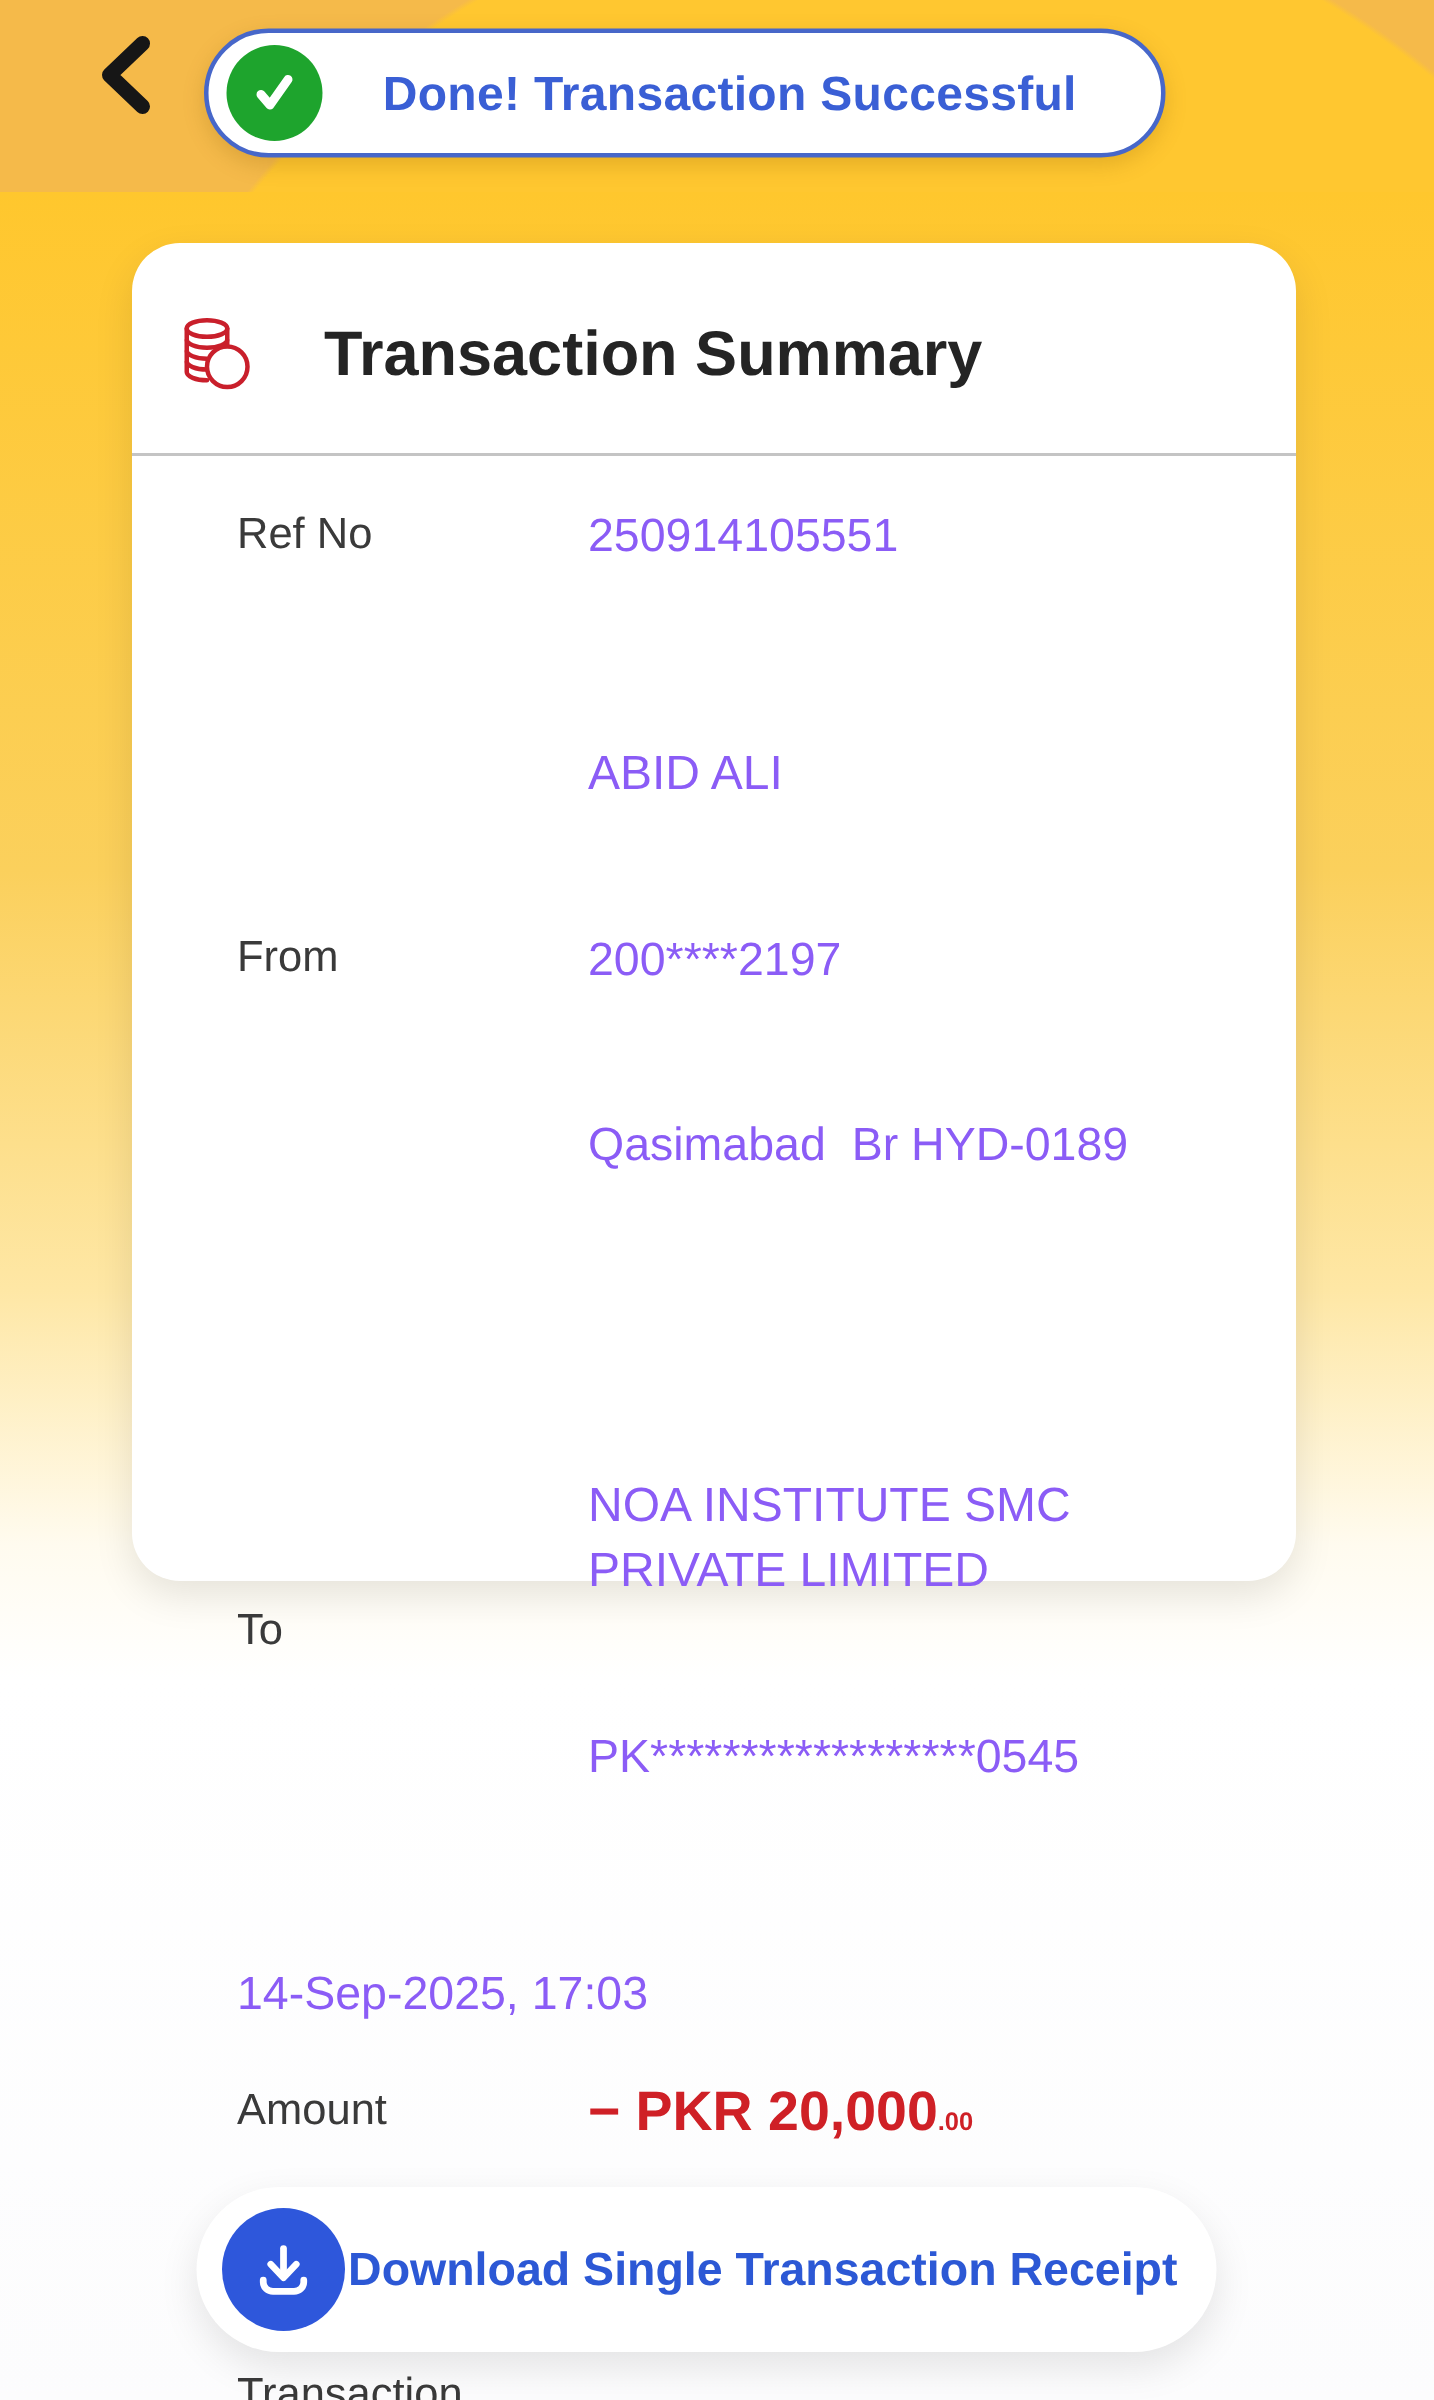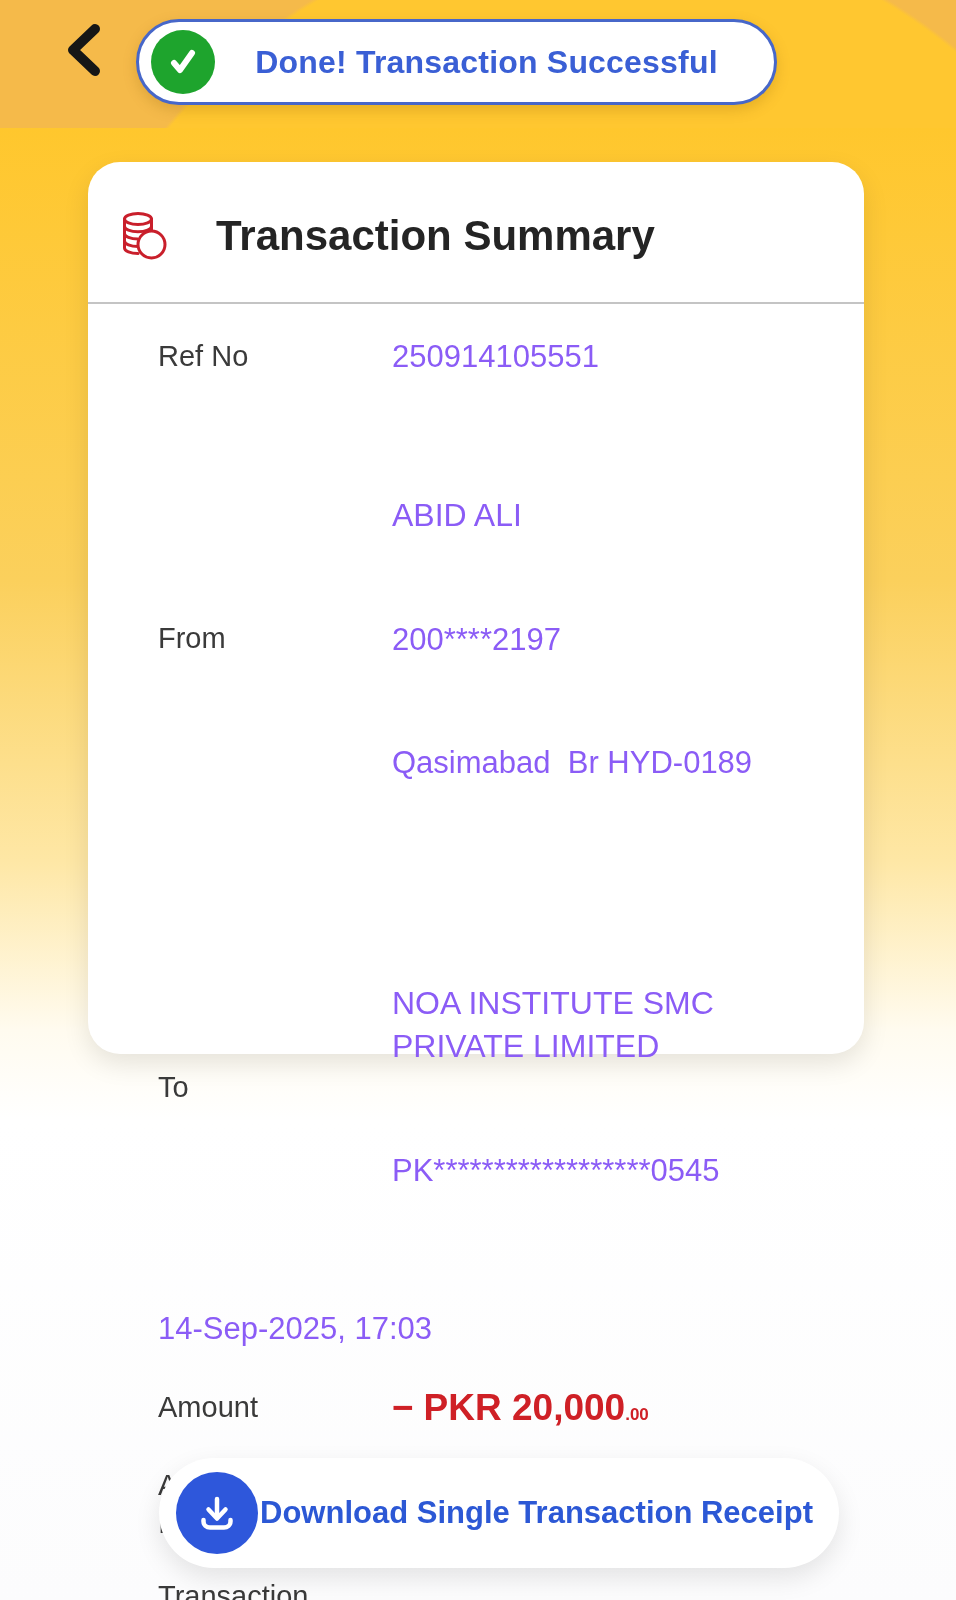--- a/index.html
+++ b/index.html
@@ -63,21 +63,21 @@
   .value {
     flex:1; font-size:31px; color:#8b5cf6; line-height:1.33; white-space:pre-wrap;
   }
   .value .name { font-weight:400; font-size:32px; }
   .amount-value { color:#CF2026; font-weight:700; font-size:37px; display:flex; align-items:baseline; }
   .amount-value .sign { margin-right:10px; font-weight:700; }
   .amount-value .cents { font-size:17px; }
 
   
   .download-btn {
-    position:absolute; left:159px; top:1458px; width:680px; height:110px;
+    position:absolute; left:131px; top:1458px; width:680px; height:110px;
     background:#FFFFFF; border:none; border-radius:55px; cursor:pointer;
     display:flex; align-items:center;
     box-shadow:0 10px 26px rgba(0,0,0,.10);
   }
   .dl-circle {
     width:82px; height:82px; margin-left:17px; flex:none;
     background:#2E57DB; border-radius:50%;
     display:flex; align-items:center; justify-content:center;
   }
   .dl-text {

